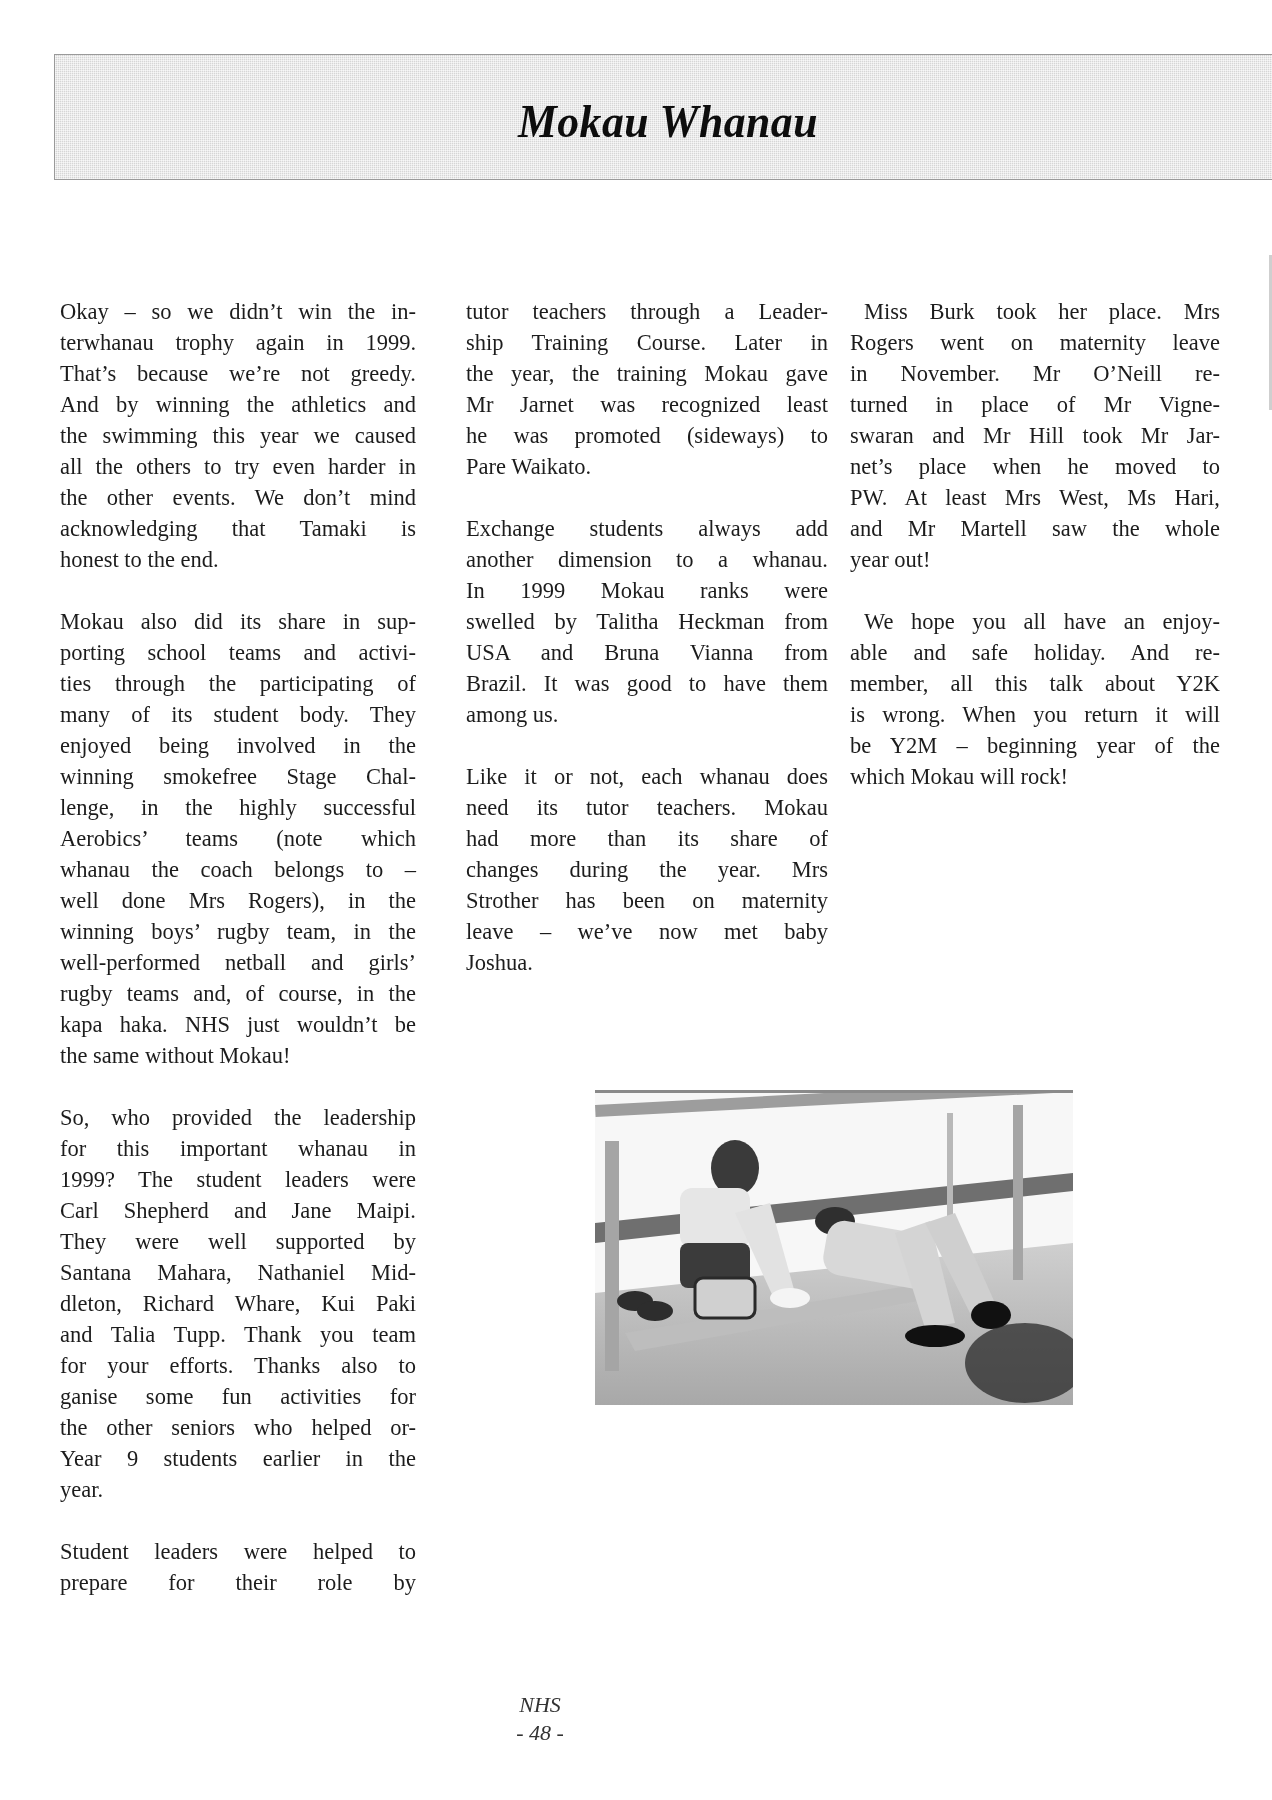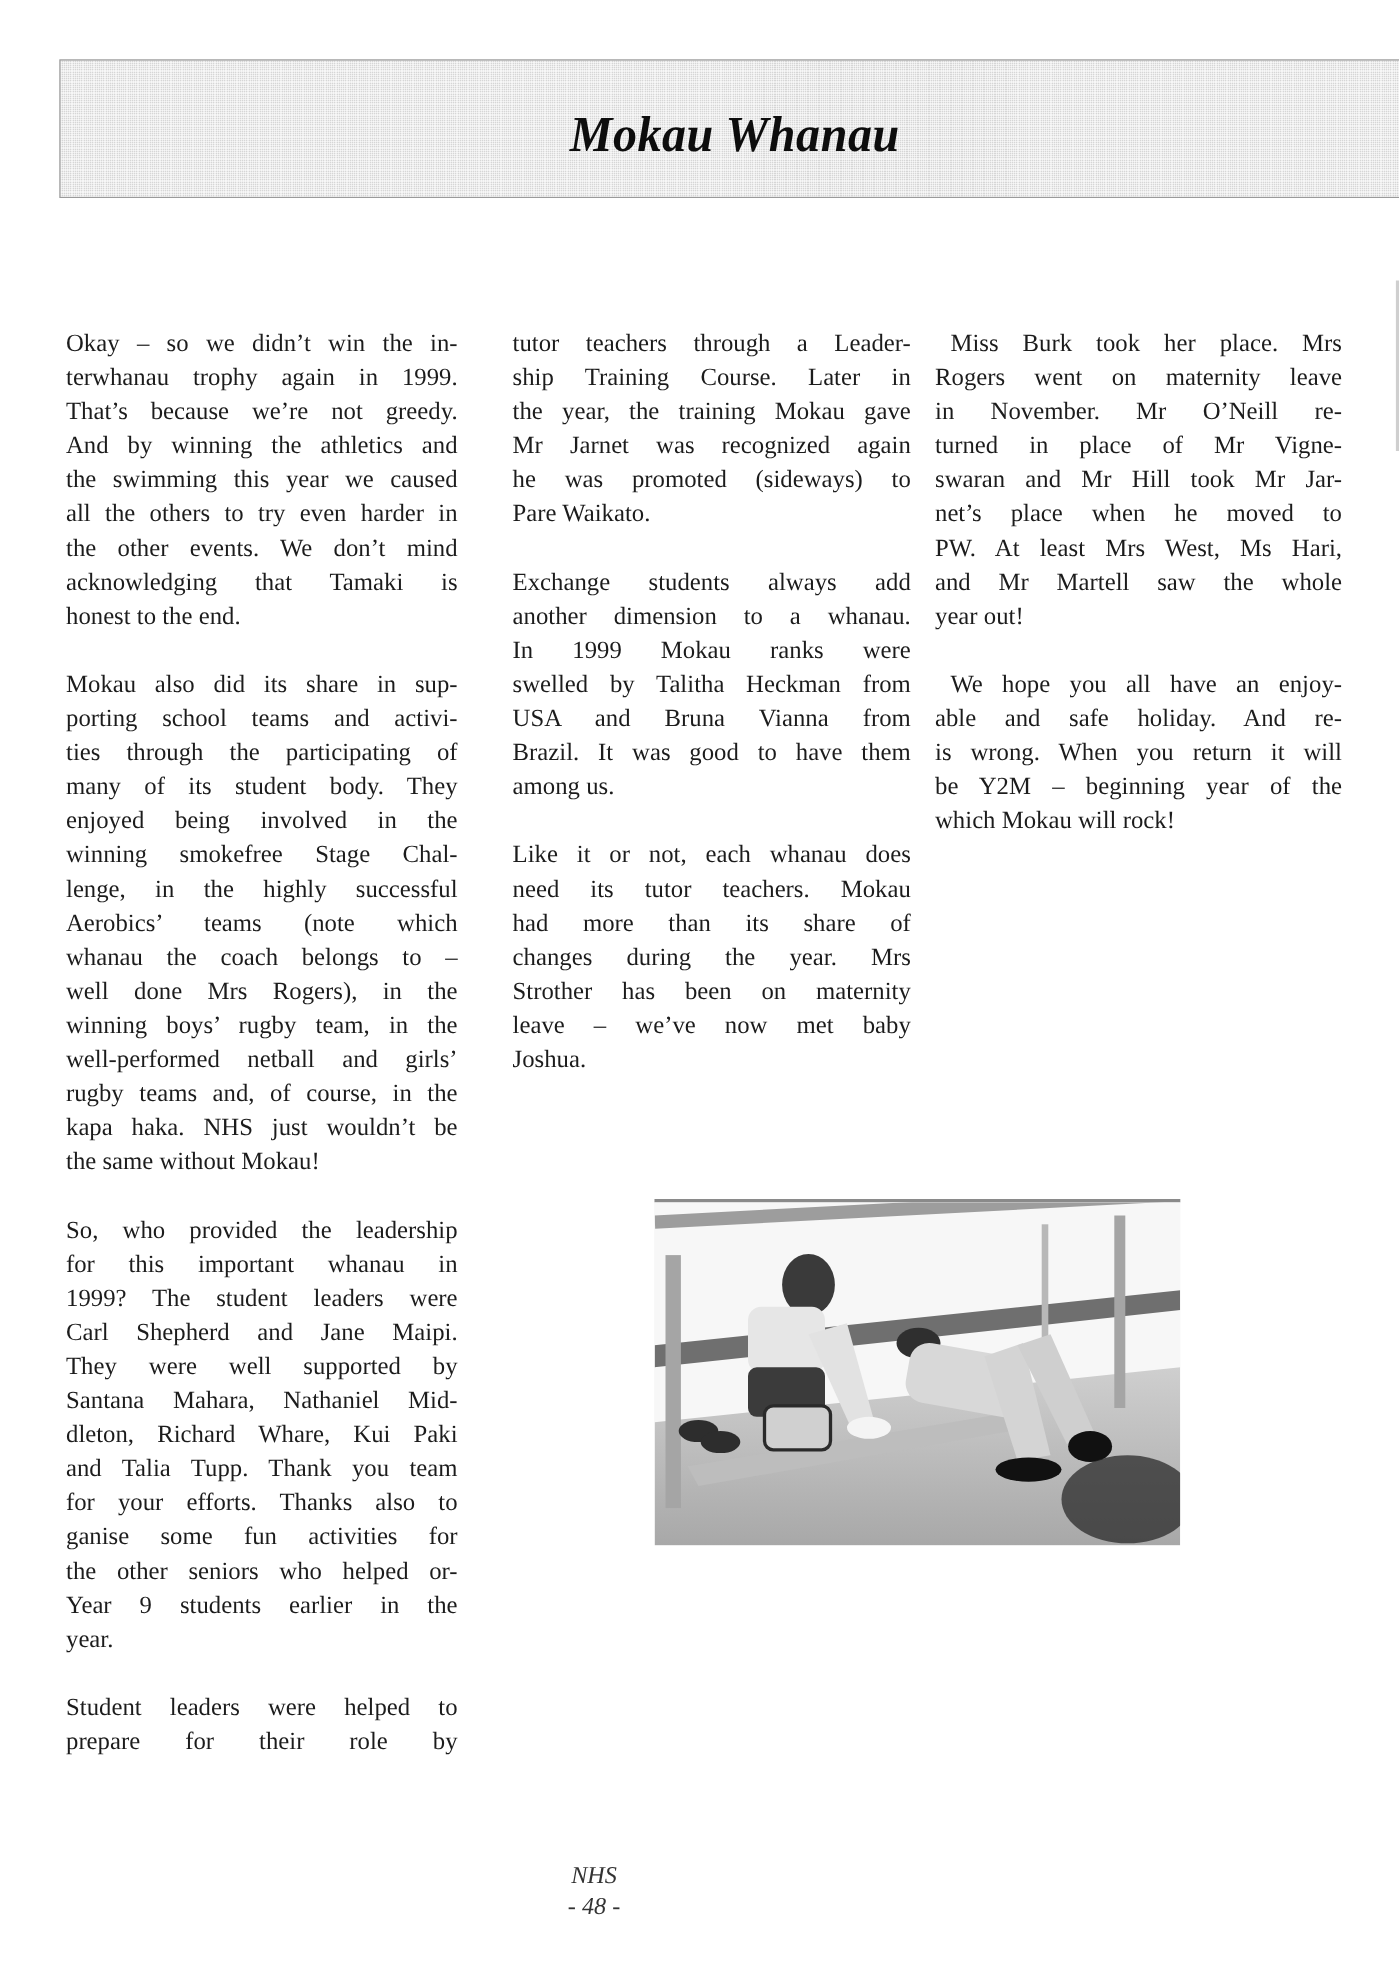--- a/index.html
+++ b/index.html
@@ -93,21 +93,21 @@
     <div class="para">
       <span class="line">Student leaders were helped to</span>
       <span class="line">prepare for their role by</span>
     </div>
   </div>
 <div class="column col-2">
     <div class="para">
       <span class="line">tutor teachers through a Leader-</span>
       <span class="line">ship Training Course.  Later in</span>
       <span class="line">the year, the training Mokau gave</span>
-      <span class="line">Mr Jarnet was recognized again</span>
+      <span class="line">Mr Jarnet was recognized least</span>
       <span class="line">he was promoted (sideways) to</span>
       <span class="line last">Pare Waikato.</span>
     </div>
     <div class="para">
       <span class="line">Exchange students always add</span>
       <span class="line">another dimension to a whanau.</span>
       <span class="line">In 1999 Mokau ranks were</span>
       <span class="line">swelled by Talitha Heckman from</span>
       <span class="line">USA and Bruna Vianna from</span>
       <span class="line">Brazil.  It was good to have them</span>
@@ -131,20 +131,21 @@
       <span class="line">turned in place of Mr Vigne-</span>
       <span class="line">swaran and Mr Hill took Mr Jar-</span>
       <span class="line">net’s place when he moved to</span>
       <span class="line">PW.  At least Mrs West, Ms Hari,</span>
       <span class="line">and Mr Martell saw the whole</span>
       <span class="line last">year out!</span>
     </div>
     <div class="para">
       <span class="line">We hope you all have an enjoy-</span>
       <span class="line">able and safe holiday.  And re-</span>
+      <span class="line">member, all this talk about Y2K</span>
       <span class="line">is wrong.  When you return it will</span>
       <span class="line">be Y2M – beginning year of the</span>
       <span class="line last">which Mokau will rock!</span>
     </div>
   </div>
 
 <div class="photo">
   <svg width="478" height="312" viewBox="0 0 478 312">
     <defs>
       <linearGradient id="ground" x1="0" y1="0" x2="0" y2="1">

